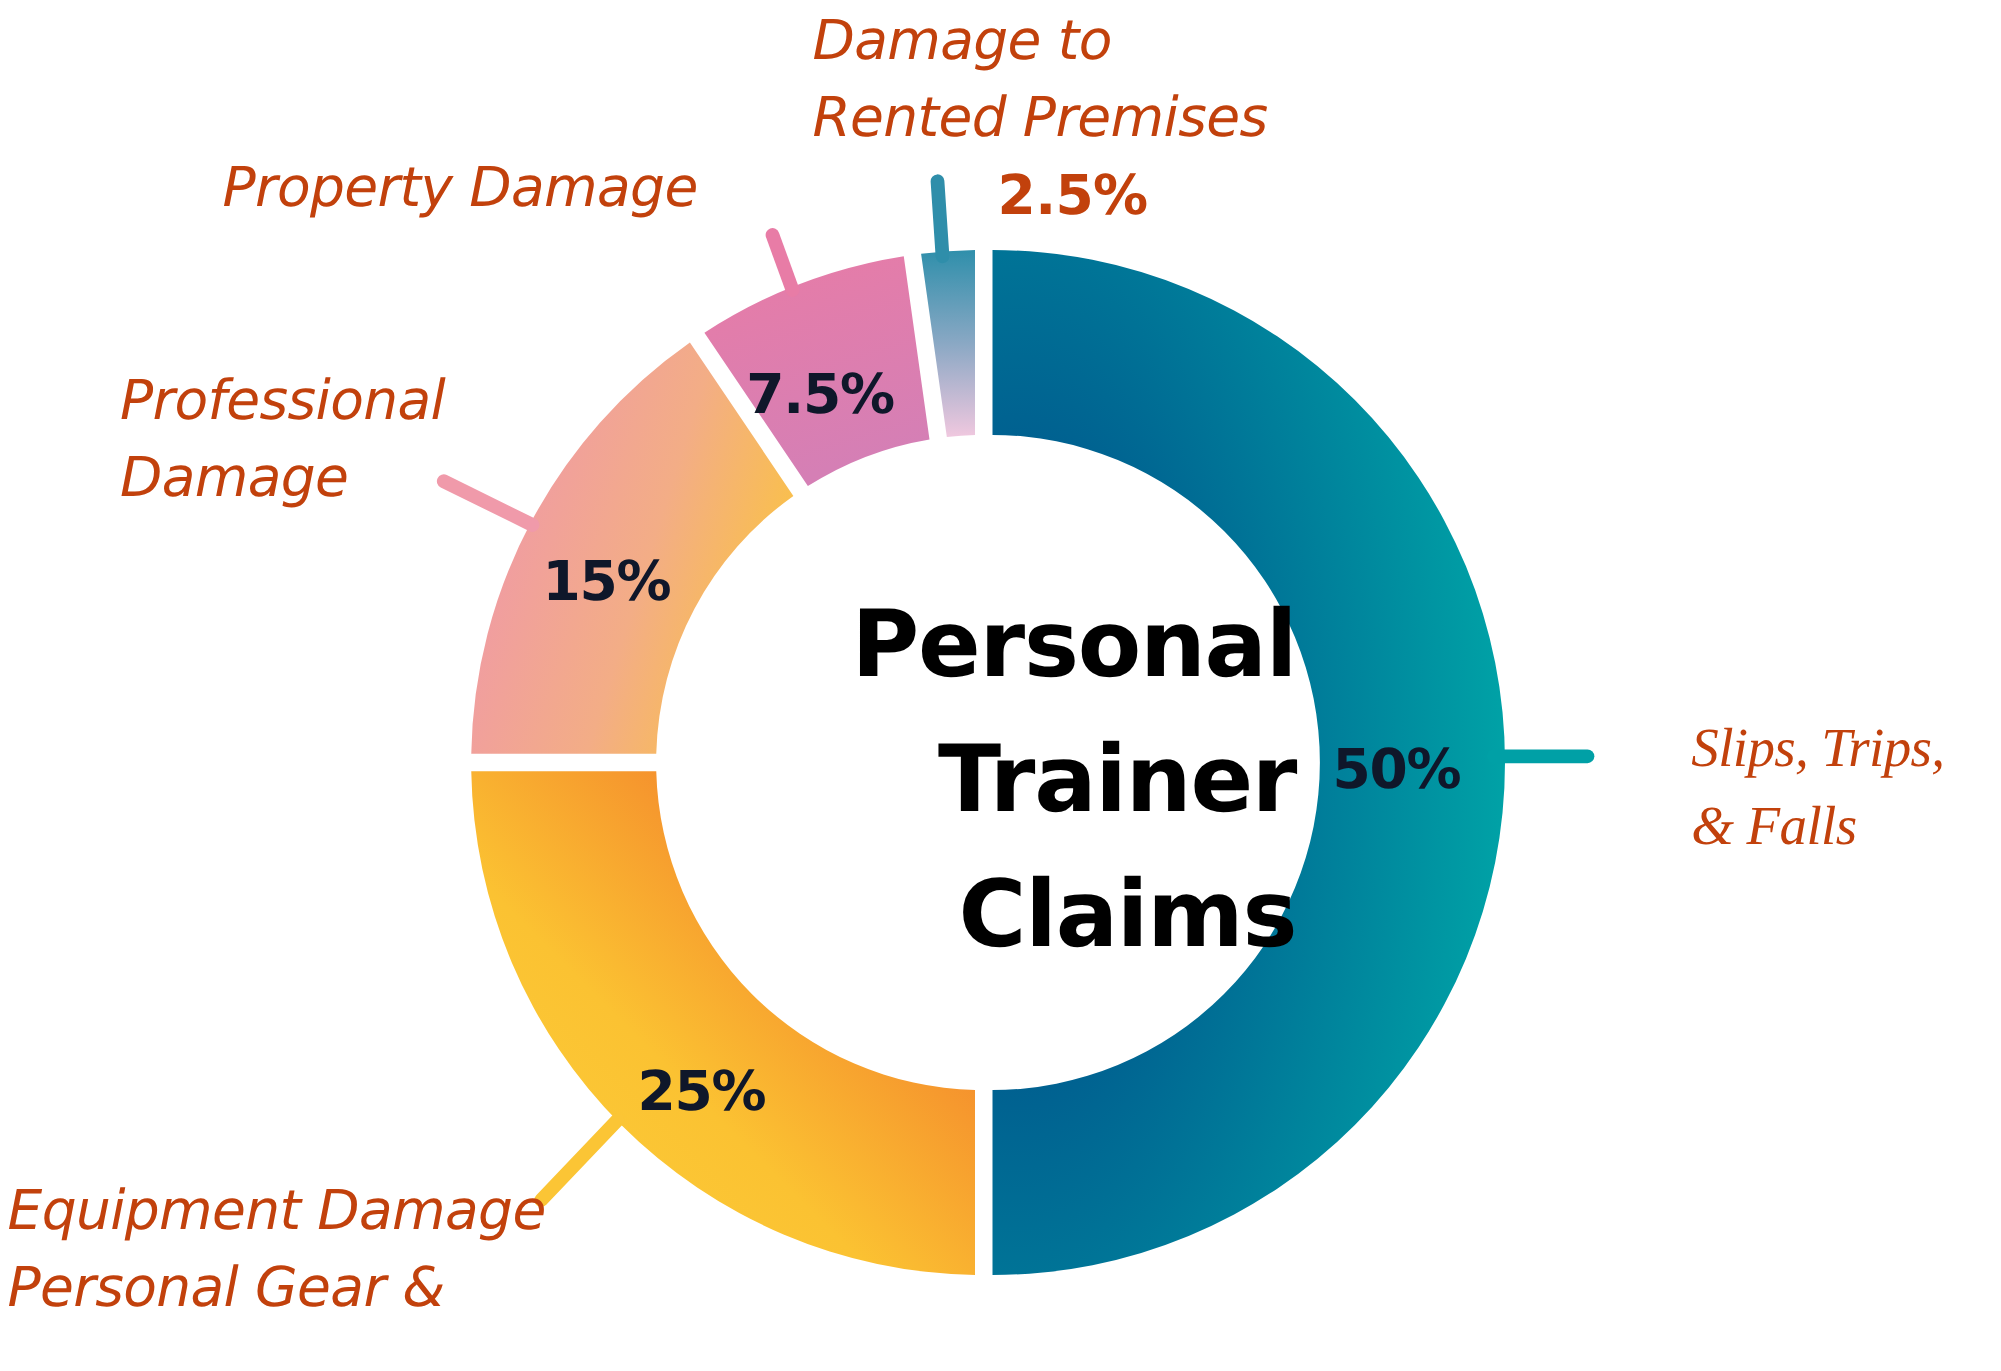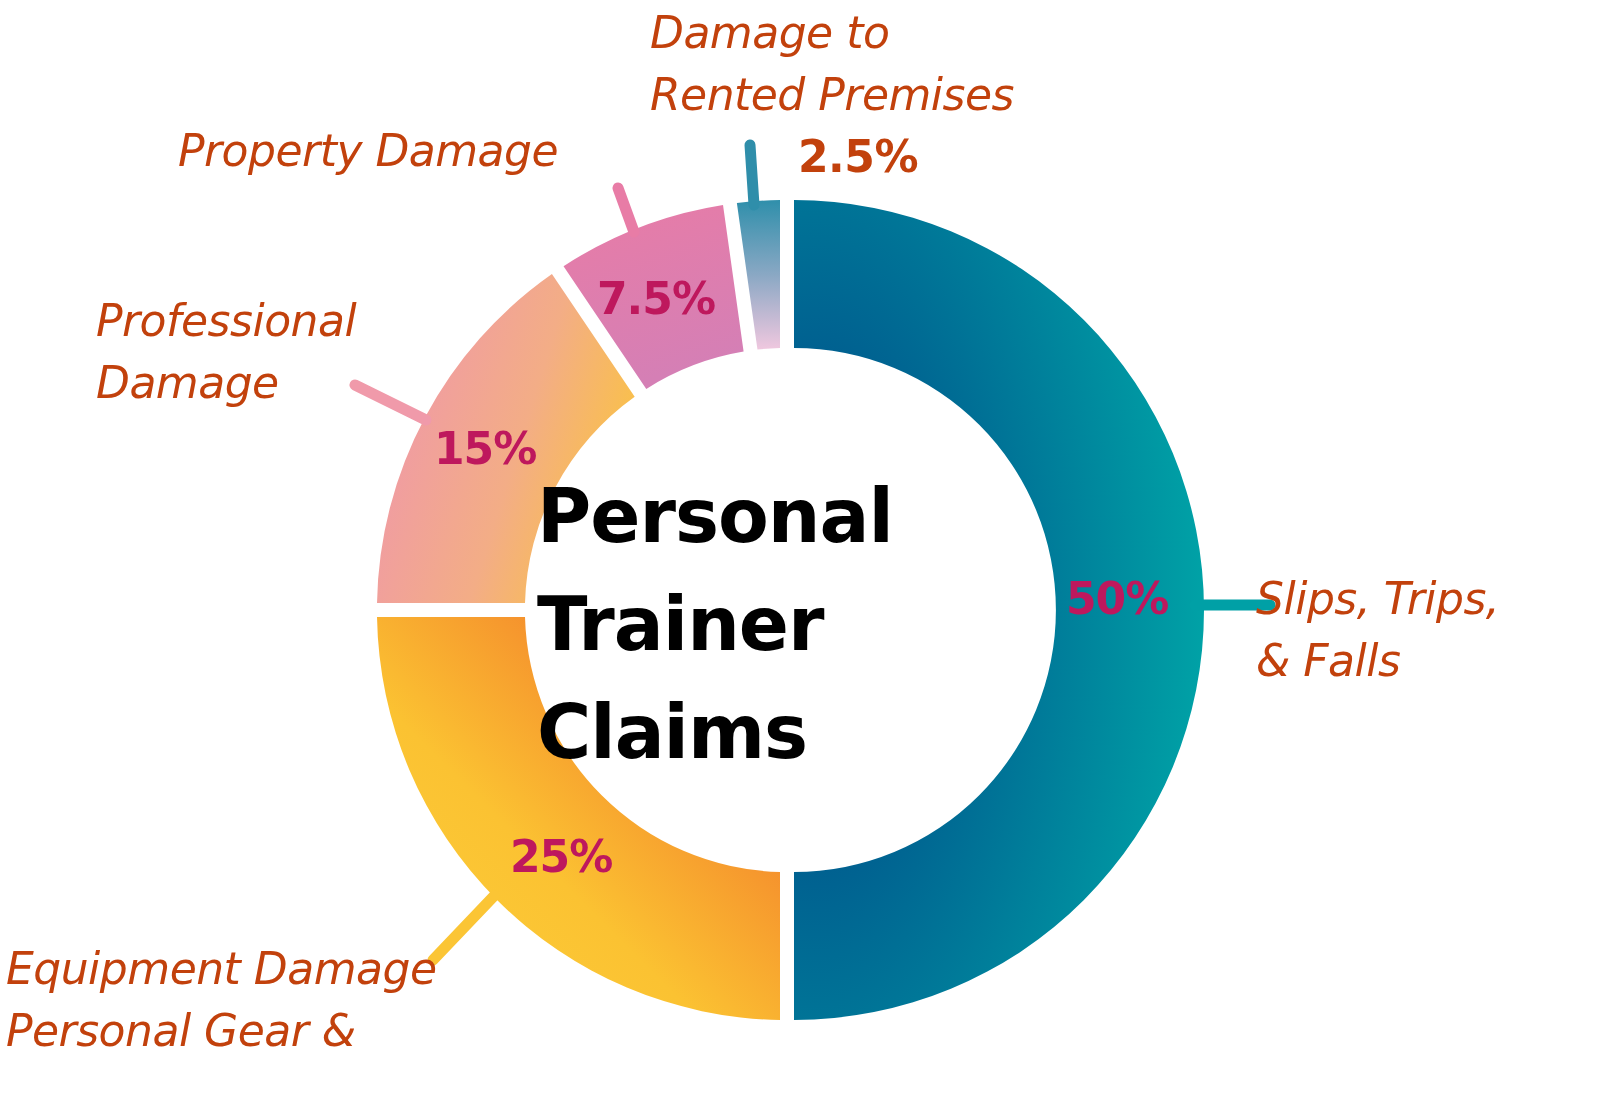--- a/index.html
+++ b/index.html
@@ -4,28 +4,28 @@
 <style>
   html, body { margin: 0; padding: 0; background: #ffffff; }
   body { width: 1601px; height: 1097px; position: relative; overflow: hidden; font-family: "DejaVu Sans", sans-serif; }
   #chart-svg { position: absolute; left: 0; top: 0; }
   .label {
     position: absolute; color: #c2410c; font-style: italic; font-family: "DejaVu Sans", sans-serif;
     font-size: 44px; line-height: 62px; white-space: nowrap; letter-spacing: -0.5px;
   }
   .pct-ext { font-style: normal; font-weight: bold; }
   .center-title {
-    position: absolute; left: 537px; top: 462px; width: 500px; text-align: left;
+    position: absolute; left: 537px; top: 462px; width: 500px; text-align: right;
     font-family: "DejaVu Sans", sans-serif; font-weight: bold; font-size: 74px; line-height: 108px; color: #000;
     letter-spacing: -1px;
   }
   .center-title span { display: block; }
   .pct-in {
-    position: absolute; color: #be185d; font-weight: bold; font-family: "DejaVu Sans", sans-serif;
-    font-size: 44px; line-height: 50px; white-space: nowrap; letter-spacing: -1px;
+    position: absolute; color: #0f172a; font-weight: bold; font-family: "DejaVu Sans", sans-serif;
+    font-size: 44px; line-height: 50px; white-space: nowrap; letter-spacing: -1px; margin-top: 17px;
   }
 </style>
 </head>
 <body>
 
 <svg id="chart-svg" width="1601" height="1097" viewBox="0 0 1601 1097" xmlns="http://www.w3.org/2000/svg">
   <defs>
     <linearGradient id="g-slips" x1="0" y1="0" x2="1" y2="0.15">
       <stop offset="0" stop-color="#005a8e"></stop>
       <stop offset="0.45" stop-color="#006596"></stop>
@@ -76,21 +76,21 @@
   <span>Personal</span>
   <span>Trainer</span>
   <span>Claims</span>
 </div>
 
 <div class="pct-in" style="left:1066px; top:574px;">50%</div>
 <div class="pct-in" style="left:510px; top:832px;">25%</div>
 <div class="pct-in" style="left:434px; top:424px;">15%</div>
 <div class="pct-in" style="left:597px; top:274px;">7.5%</div>
 
-<div class="label" style="left:1256px; top:568px;">
+<div class="label" style="left:1353px; top:568px;font-family:Liberation Serif, serif;">
   <div>Slips, Trips,</div>
   <div>&amp; Falls</div>
 </div>
 
 <div class="label" style="left:6px; top:938px;">
   <div>Equipment Damage</div>
   <div>Personal Gear &amp;</div>
 </div>
 
 <div class="label" style="left:96px; top:290px;">

